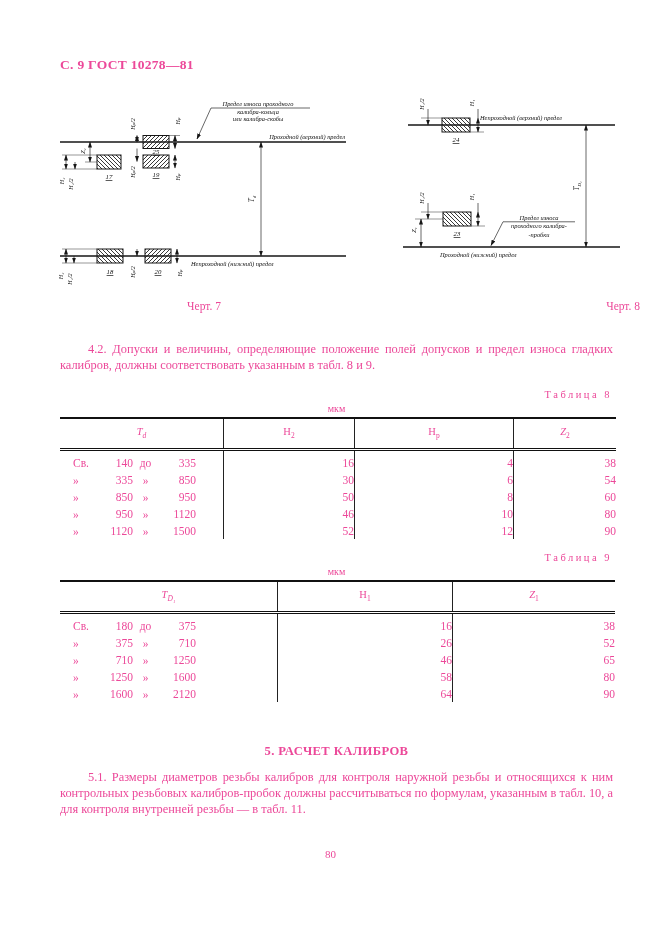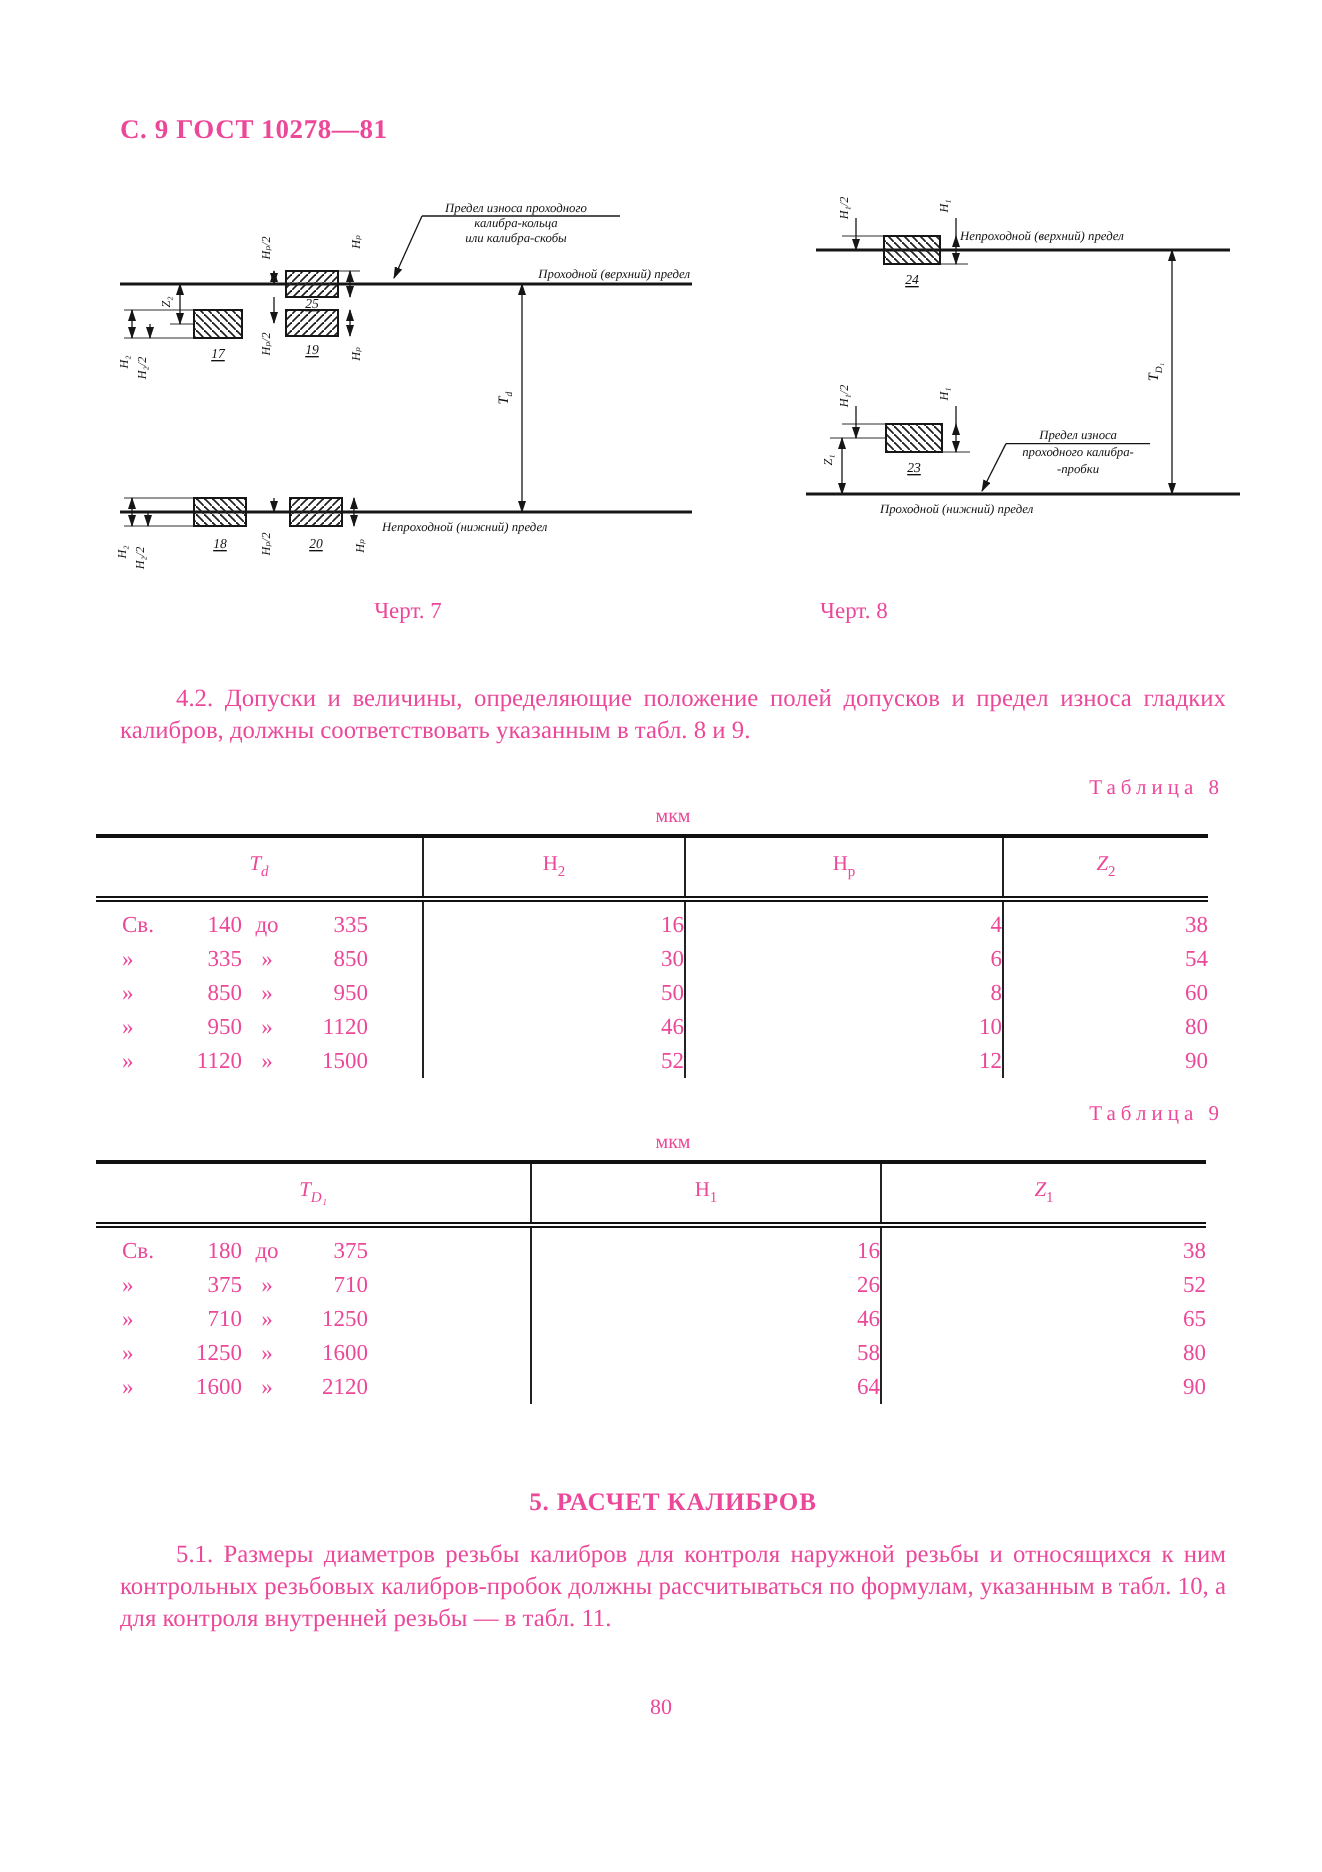--- a/index.html
+++ b/index.html
@@ -20,32 +20,32 @@
   .dim  { font:italic 6.1px "Liberation Serif","DejaVu Serif",serif; }
   .dimT { font:italic 7.2px "Liberation Serif","DejaVu Serif",serif; }
   .num  { font:italic 6.8px "Liberation Serif","DejaVu Serif",serif; text-decoration:underline; }
   .main { stroke-width:1.6; }
   .thin { stroke-width:0.65; }
   .ext  { stroke-width:0.45; }
   .box  { stroke:#161616; stroke-width:1; }
 
   .fig-caption { position:absolute; top:300px; font-size:11.5px; }
   .cap7 { left:58px;  width:292px; text-align:center; }
-  .cap8 { left:410px; width:217px; text-align:left; }
+  .cap8 { left:423px; width:217px; text-align:right; }
 
   .para { position:absolute; left:60px; width:553px; margin:0; font-size:12.4px; line-height:16px; text-align:justify; text-indent:28px; }
   .p42 { top:341px; }
   .p51 { top:769px; }
 
   .tbl-label { position:absolute; right:49px; font-size:10.5px; letter-spacing:2.5px; }
   .tl8 { top:389px; } .tl9 { top:552px; }
   .unit { position:absolute; left:60px; width:553px; text-align:center; font-size:10px; }
   .u8 { top:403px; } .u9 { top:566px; }
 
-  table.gtable { position:absolute; left:48px; width:553px; border-collapse:collapse; border-top:2.5px solid #111; font-size:11.5px; table-layout:fixed; }
+  table.gtable { position:absolute; left:60px; width:553px; border-collapse:collapse; border-top:2.5px solid #111; font-size:11.5px; table-layout:fixed; }
   .t8 { top:417px; } .t9 { top:580px; }
   .gtable th { border-bottom:3px double #111; height:29px; font-weight:normal; font-size:10.5px; text-align:center; }
   .gtable th, .gtable td { border-left:1px solid #222; border-right:1px solid #222; padding:0; }
   .gtable th:first-child, .gtable td:first-child { border-left:none; }
   .gtable th:last-child,  .gtable td:last-child  { border-right:none; }
   .gtable tbody td { height:17px; text-align:right; vertical-align:middle; }
   .gtable tbody tr:first-child td { padding-top:3px; }
   .gtable td.range { text-align:left; padding-left:13px; }
   .t8 .c0{width:163px;} .t8 .c1{width:130px;} .t8 .c2{width:158px;} .t8 .c3{width:102px;}
   .t9 .c0{width:217px;font-family:Liberation Serif, serif;} .t9 .c1{width:174px;} .t9 .c2{width:162px;}

